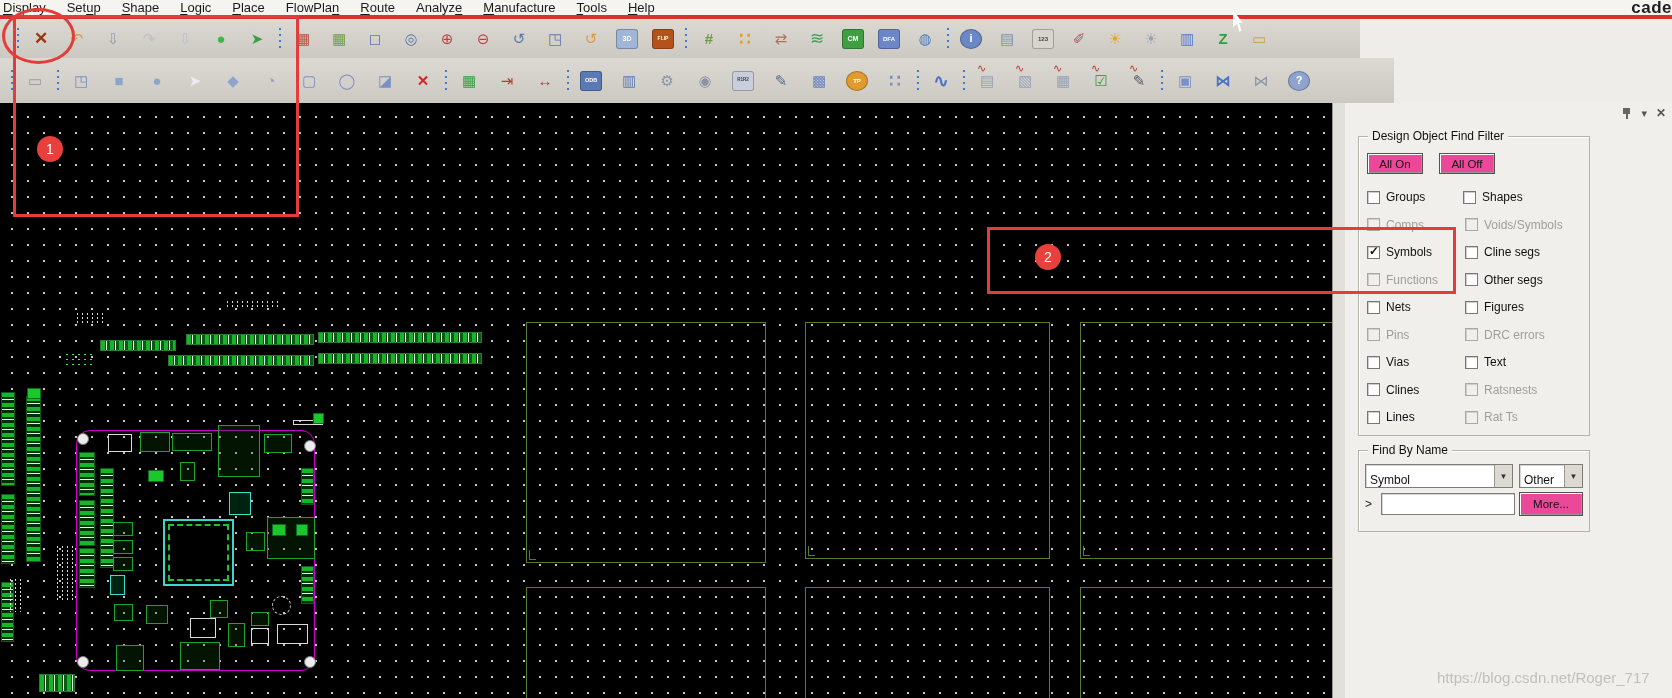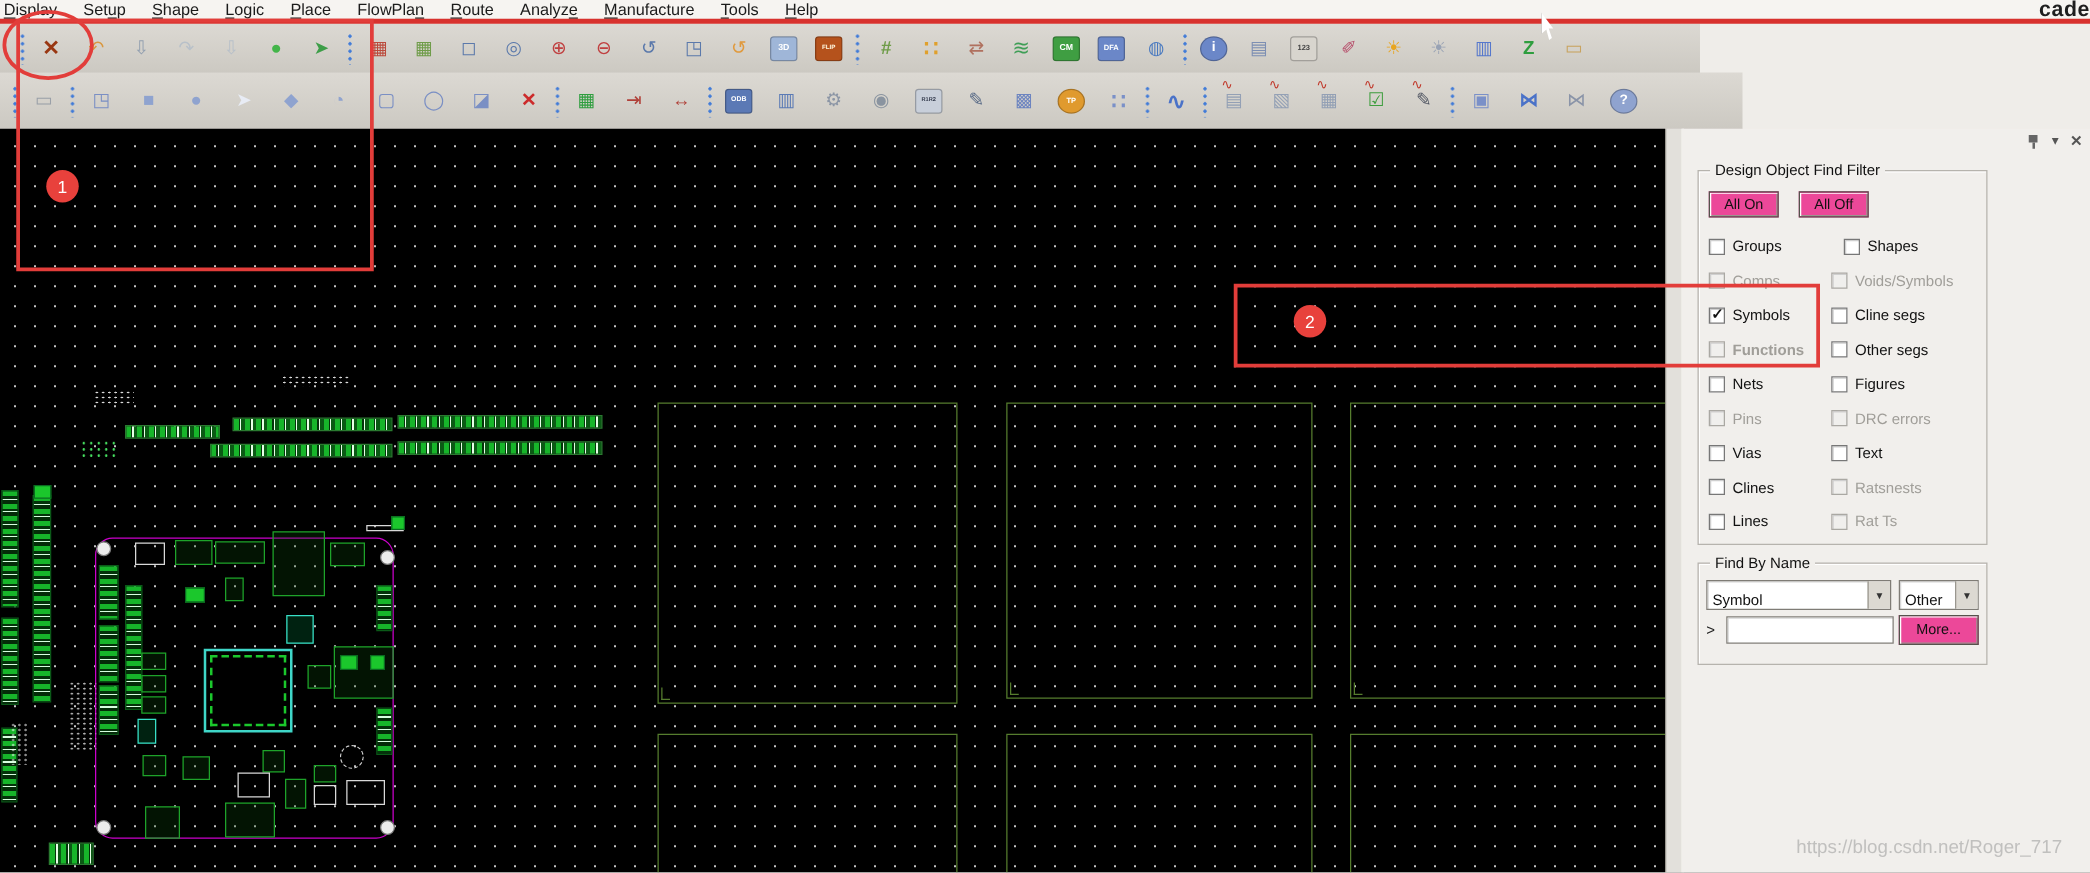--- a/index.html
+++ b/index.html
@@ -315,21 +315,21 @@
         <div class="chkrow dis" style="left: 8px; top: 79.5px;">
           <span class="chkbox"></span>
           <span class="chklabel">Comps</span>
         </div>
         <div class="chkrow" style="left: 8px; top: 107px;">
           <span class="chkbox">
             <span class="mark">✓</span>
           </span>
           <span class="chklabel">Symbols</span>
         </div>
-        <div class="chkrow dis" style="left: 8px; top: 134.5px; font-weight: bold;">
+        <div class="chkrow dis" style="left: 8px; top: 134.5px;">
           <span class="chkbox"></span>
           <span class="chklabel">Functions</span>
         </div>
         <div class="chkrow" style="left: 8px; top: 162px; justify-content: flex-end;">
           <span class="chkbox"></span>
           <span class="chklabel">Nets</span>
         </div>
         <div class="chkrow dis" style="left: 8px; top: 189.5px;">
           <span class="chkbox"></span>
           <span class="chklabel">Pins</span>
@@ -339,21 +339,21 @@
           <span class="chklabel">Vias</span>
         </div>
         <div class="chkrow" style="left: 8px; top: 244.5px;">
           <span class="chkbox"></span>
           <span class="chklabel">Clines</span>
         </div>
         <div class="chkrow" style="left: 8px; top: 272px;">
           <span class="chkbox"></span>
           <span class="chklabel">Lines</span>
         </div>
-        <div class="chkrow" style="left: 116px; top: 52px;">
+        <div class="chkrow" style="left: 104px; top: 52px;">
           <span class="chkbox"></span>
           <span class="chklabel">Shapes</span>
         </div>
         <div class="chkrow dis" style="left: 106px; top: 79.5px;">
           <span class="chkbox"></span>
           <span class="chklabel">Voids/Symbols</span>
         </div>
         <div class="chkrow" style="left: 106px; top: 107px;">
           <span class="chkbox"></span>
           <span class="chklabel">Cline segs</span>

